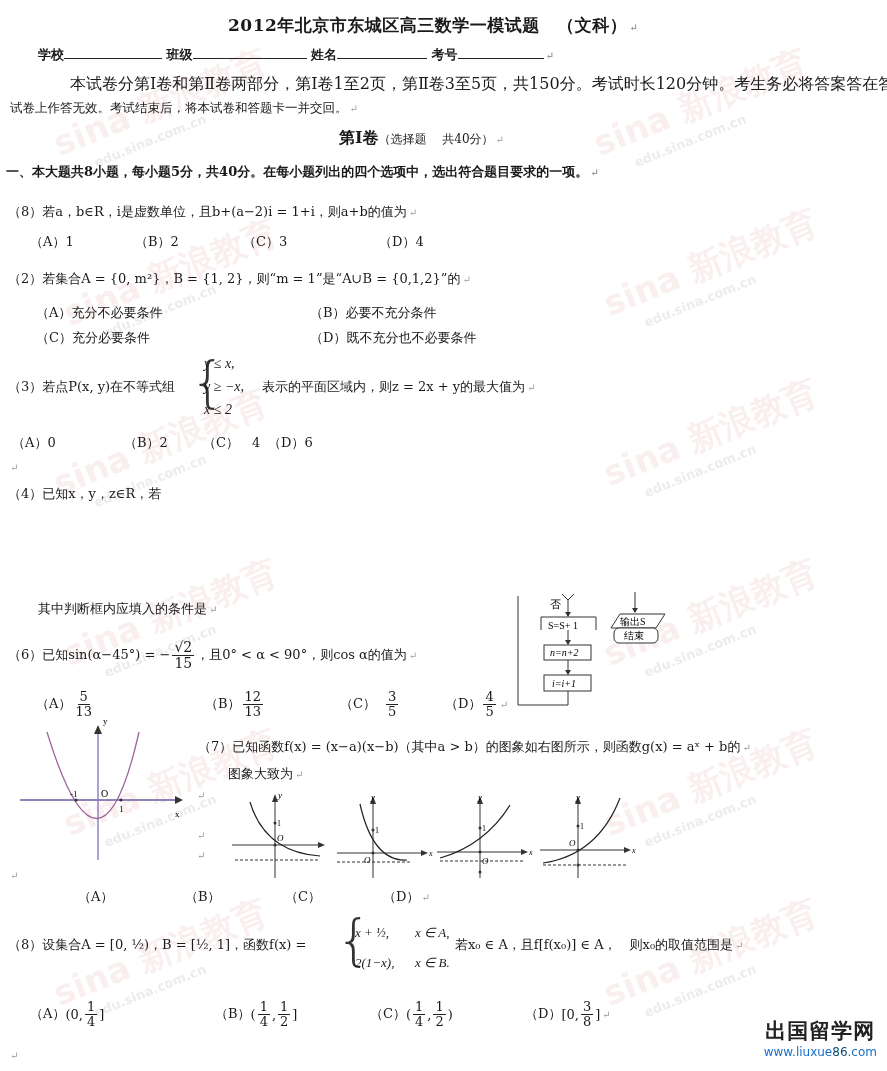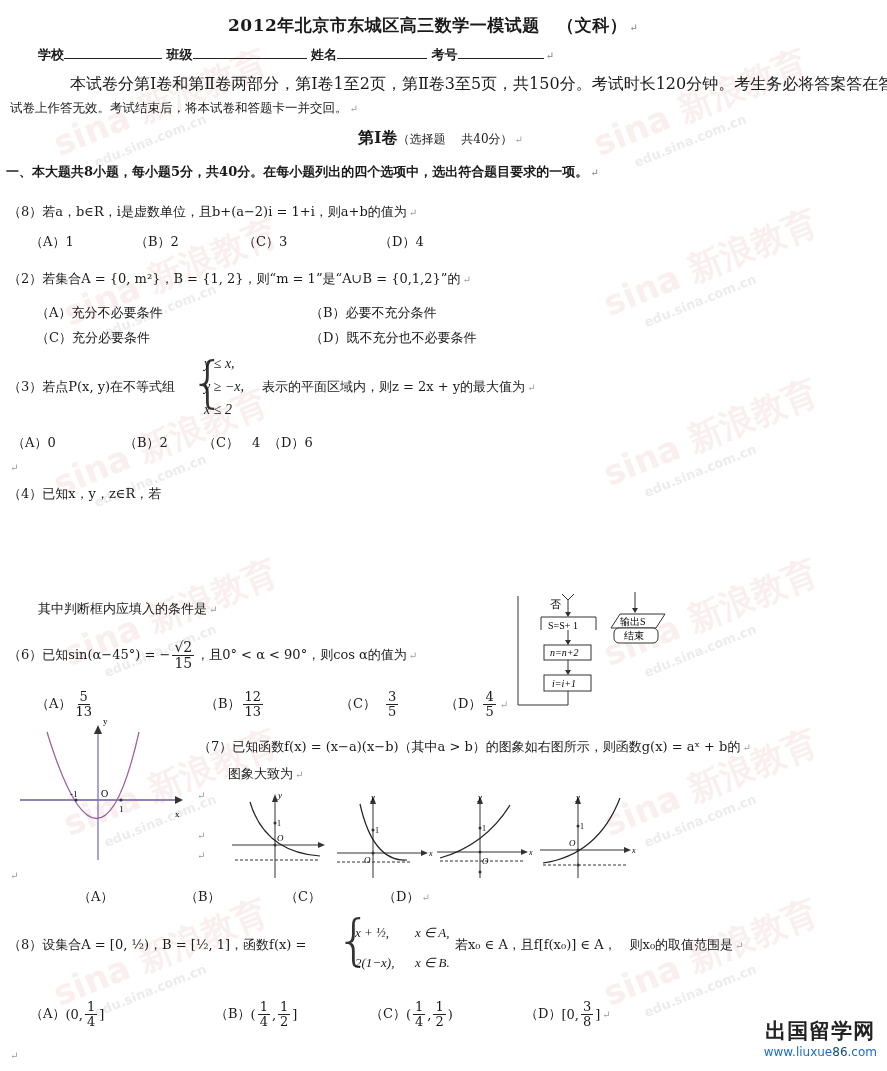--- a/index.html
+++ b/index.html
@@ -59,21 +59,21 @@
   <span>考号</span><span class="blank" style="width:86px"></span><span class="pm">↵</span>
 </div>
 
 <div class="abs std" style="left:38px;top:74px;font-size:16px;margin-left:32px;">
   <span>本试卷分第Ⅰ卷和第Ⅱ卷两部分，第Ⅰ卷1至2页，第Ⅱ卷3至5页，共150分。考试时长120分钟。考生务必将答案答在答题卡上，在</span>
 </div>
 <div class="abs std" style="left:10px;top:100px;font-size:12.5px;">
   <span>试卷上作答无效。考试结束后，将本试卷和答题卡一并交回。</span><span class="pm">↵</span>
 </div>
 
-<div class="abs" style="left:358px;top:128px;">
+<div class="abs" style="left:339px;top:128px;">
   <span style="font-size:16px;font-weight:bold;">第Ⅰ卷</span><span class="small">（选择题　 共40分）</span><span class="pm">↵</span>
 </div>
 
 <div class="abs std bold" style="left:6px;top:163px;">
   <span>一、本大题共8小题，每小题5分，共40分。在每小题列出的四个选项中，选出符合题目要求的一项。</span><span class="pm">↵</span>
 </div>
 
 <div class="abs std" style="left:8px;top:203px;">
   <span>（8）若a，b∈R，i是虚数单位，且b+(a−2)i = 1+i，则a+b的值为</span><span class="pm">↵</span>
 </div>

